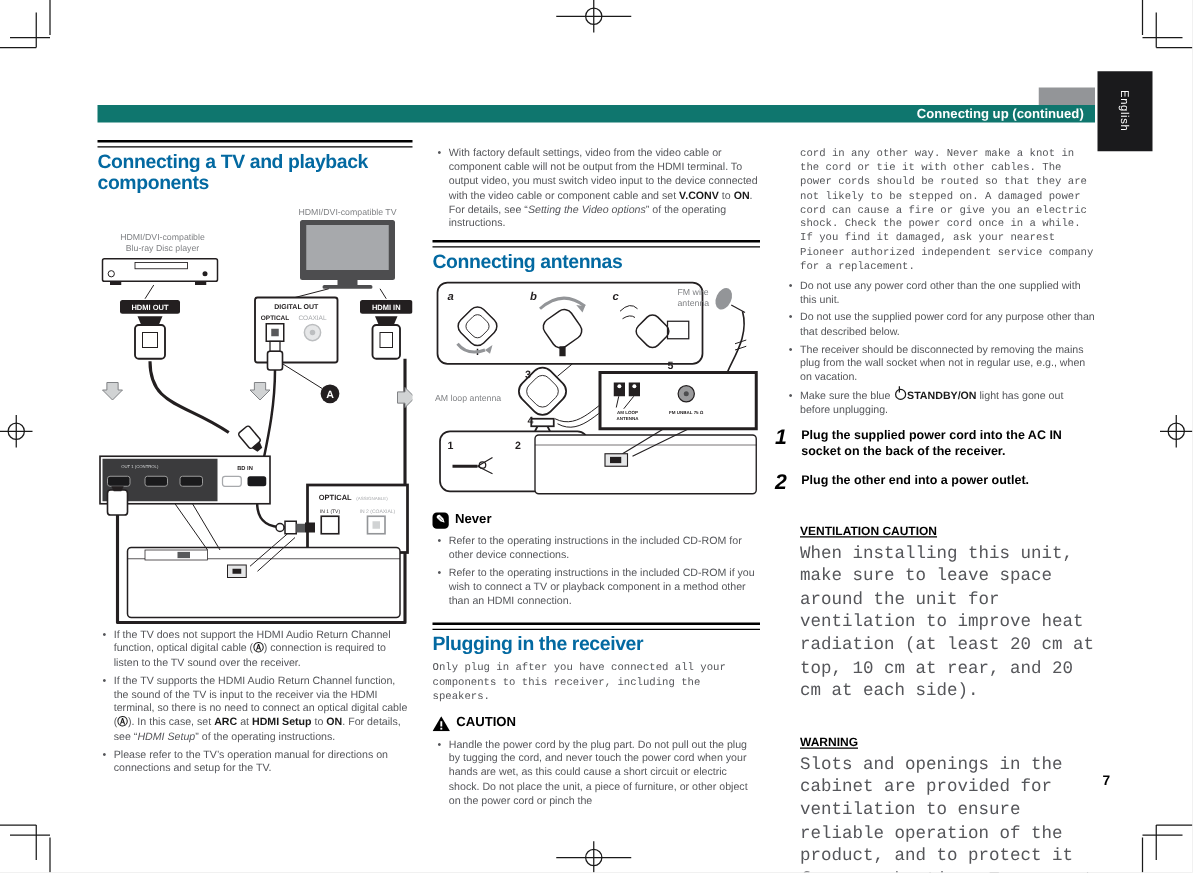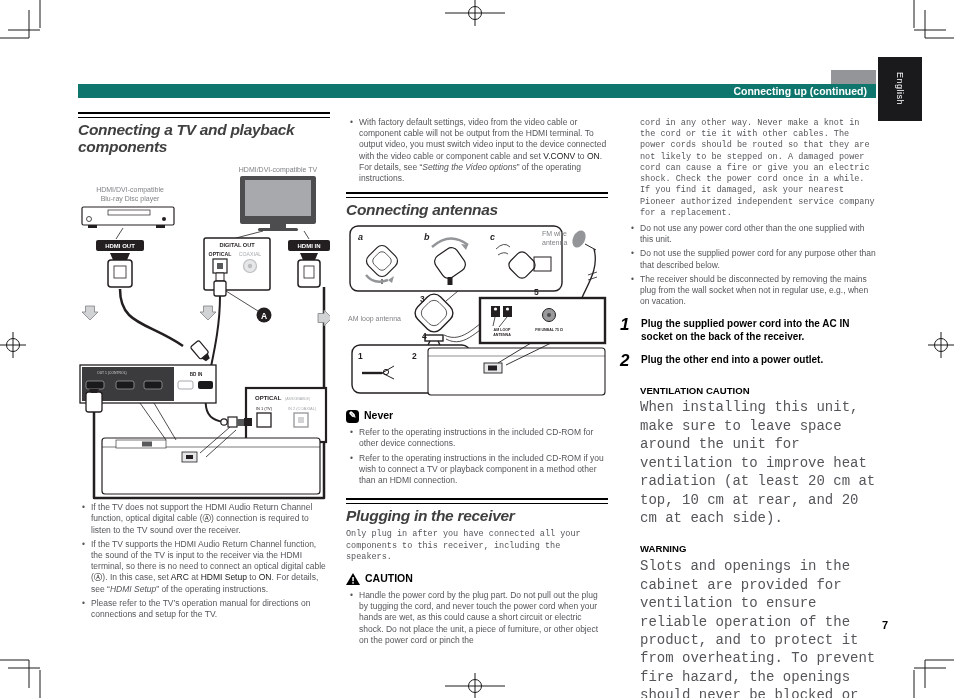--- a/index.html
+++ b/index.html
@@ -14,40 +14,40 @@
   .lang-tab{position:absolute;left:878px;top:57px;width:44px;height:64px;background:#1a1a1c;
             display:flex;align-items:center;justify-content:center;}
   .lang-tab span{writing-mode:vertical-rl;color:#fff;font-size:9px;letter-spacing:.5px;}
   
   .col{position:absolute;top:112px;font-size:8.5px;line-height:1.32;}
   .col1{left:78px;width:252px;}
   .col2{left:346px;width:262px;}
   .col3{left:620px;width:256px;}
   .section-rule{height:3px;border-top:2.5px solid #000;border-bottom:1px solid #000;margin:0 0 3px 0;}
   .sec-title{margin:2px 0 5px 0;font-size:15.5px;line-height:1.1;letter-spacing:-0.3px;
-             font-weight:bold;color:#404040;font-style:italic;}
+             font-weight:bold;color:#0369a1;}
   ul.blist{margin:0;padding:0 0 0 13px;list-style:none;}
   ul.blist li{position:relative;margin:0 0 3px 0;}
   ul.blist li:before{content:"•";position:absolute;left:-9px;top:0;color:#55565a;}
-  .b{font-weight:normal;color:#1a1a1a;}
+  .b{font-weight:bold;color:#1a1a1a;}
   .i{font-style:italic;}
   .para{margin:0 0 4px 0;font-family:Liberation Mono, monospace;}
   .note-head,.caution-head{display:flex;align-items:center;gap:5px;margin:9px 0 4px 0;
        font-weight:bold;font-size:10.5px;color:#000;}
   .note-icon{width:13px;height:13px;background:#000;color:#fff;border-radius:3.5px;
        display:inline-flex;align-items:center;justify-content:center;font-size:9px;}
   .inline-icon.power-icon{display:inline-block;width:7px;height:7px;border:1px solid #1a1a1a;
        border-radius:50%;position:relative;vertical-align:-1px;margin:0 1px 0 1px;}
   .inline-icon.power-icon:after{content:"";position:absolute;left:2.2px;top:-2.5px;width:1.2px;
        height:4.5px;background:#1a1a1a;}
   .indent{margin-left:20px;}
   .step{display:flex;gap:10px;margin:8px 0 6px 0;}
   .step-num{font-size:17px;font-weight:bold;font-style:italic;line-height:1;color:#000;min-width:11px;}
   .step-text{font-weight:bold;font-size:10px;color:#000;line-height:1.35;padding-top:1px;}
-  .mini-title{font-weight:bold;font-size:9.6px;color:#000;margin:16px 0 1px 0;}
+  .mini-title{font-weight:bold;font-size:9.6px;color:#000;margin:26px 0 1px 0;text-decoration:underline;}
   .fineprint{font-size:14px;}
   .doc-code{text-align:right;font-weight:bold;font-size:6.5px;color:#404040;margin-top:3px;}
   .page-num{position:absolute;left:882px;top:619px;font-weight:bold;font-size:11px;color:#000;}
   .dgram{display:block;}
   svg text{font-family:"Liberation Sans",sans-serif;}
 </style>
 </head>
 <body>
 
 <div class="page">
@@ -308,20 +308,21 @@
       <li><span>Handle the power cord by the plug part. Do not pull out the plug by tugging the cord, and never touch the power cord when your hands are wet, as this could cause a short circuit or electric shock. Do not place the unit, a piece of furniture, or other object on the power cord or pinch the</span></li>
     </ul>
   </div>
 
   <div class="col col3">
     <p class="para indent" style="margin-top:6px;">cord in any other way. Never make a knot in the cord or tie it with other cables. The power cords should be routed so that they are not likely to be stepped on. A damaged power cord can cause a fire or give you an electric shock. Check the power cord once in a while. If you find it damaged, ask your nearest Pioneer authorized independent service company for a replacement.</p>
     <ul class="blist" style="padding-left:20px;">
       <li><span>Do not use any power cord other than the one supplied with this unit.</span></li>
       <li><span>Do not use the supplied power cord for any purpose other than that described below.</span></li>
       <li><span>The receiver should be disconnected by removing the mains plug from the wall socket when not in regular use, e.g., when on vacation.</span></li>
+      <li><span>Make sure the blue </span><span class="inline-icon power-icon"></span><span class="b">STANDBY/ON</span><span> light has gone out before unplugging.</span></li>
     </ul>
 
     <div class="step">
       <span class="step-num">1</span>
       <span class="step-text">Plug the supplied power cord into the AC IN socket on the back of the receiver.</span>
     </div>
     <div class="step">
       <span class="step-num">2</span>
       <span class="step-text">Plug the other end into a power outlet.</span>
     </div>

